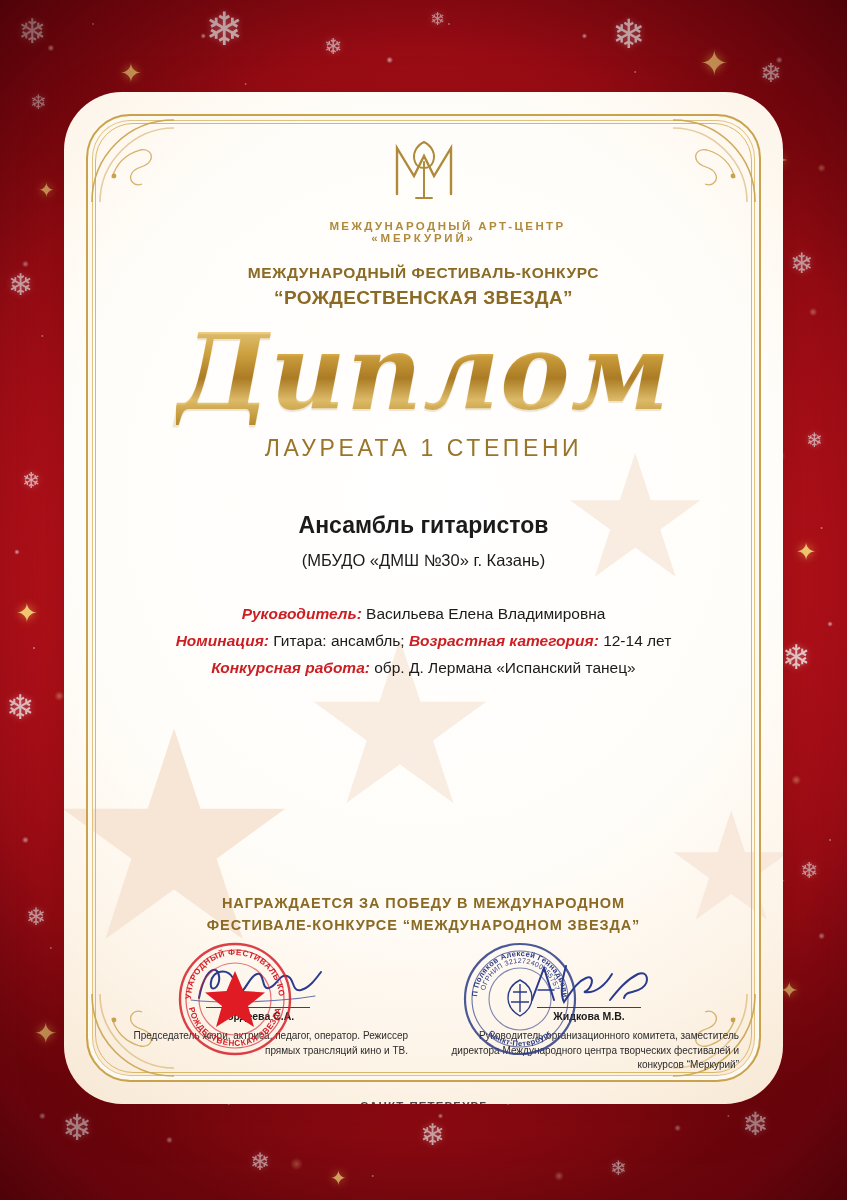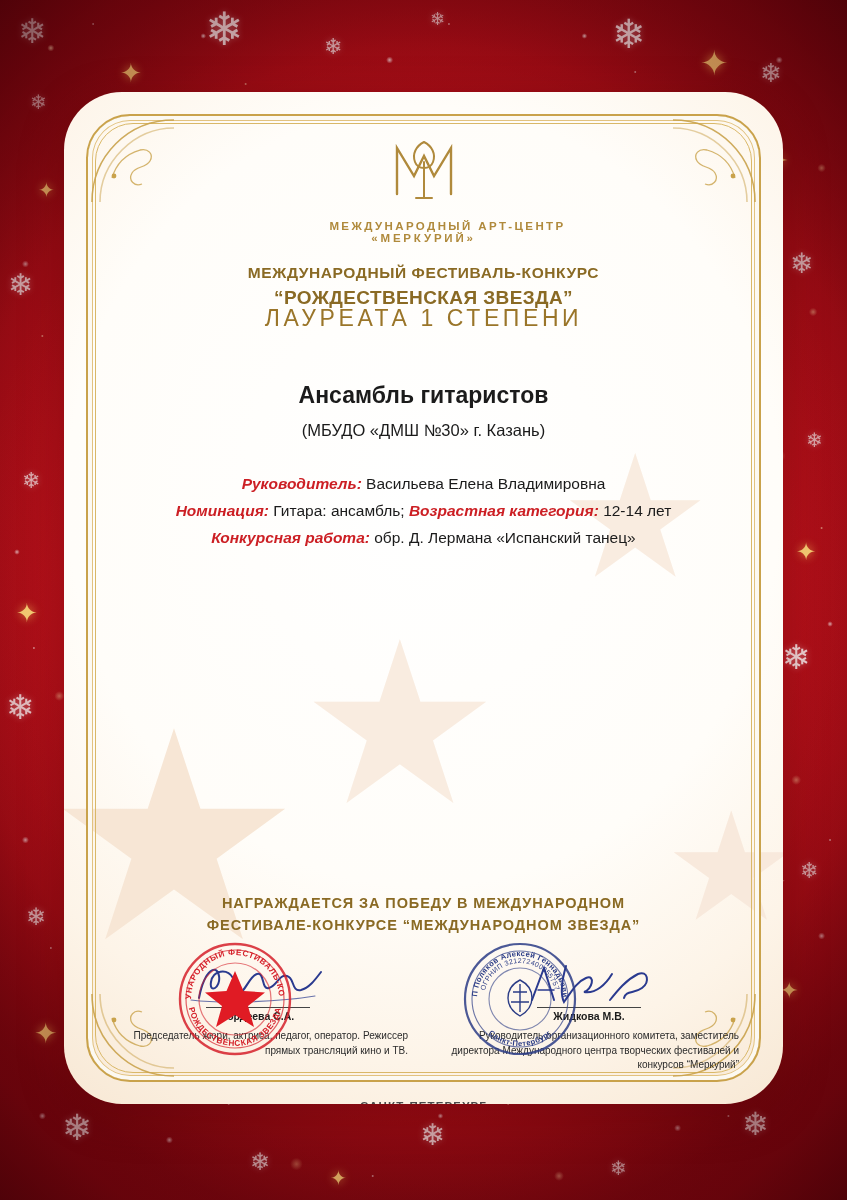--- a/index.html
+++ b/index.html
@@ -454,20 +454,23 @@
           <path d="M35 66 H51" stroke-width="2"></path>
         </svg>
       </div>
 
       <div class="org-name">МЕЖДУНАРОДНЫЙ АРТ-ЦЕНТР</div>
       <div class="org-sub">«МЕРКУРИЙ»</div>
 
       <div class="fest-line1">МЕЖДУНАРОДНЫЙ ФЕСТИВАЛЬ-КОНКУРС</div>
       <div class="fest-line2">“РОЖДЕСТВЕНСКАЯ ЗВЕЗДА”</div>
 
+      <div class="diploma-word">
+        <span class="txt">Диплом</span>
+      </div>
 
       <div class="degree">ЛАУРЕАТА 1 СТЕПЕНИ</div>
 
       <div class="recipient">Ансамбль гитаристов</div>
       <div class="recipient-sub">(МБУДО «ДМШ №30» г. Казань)</div>
 
       <div class="details">
         <div>
           <span class="lbl">Руководитель:</span>
           <span>Васильева Елена Владимировна</span>

